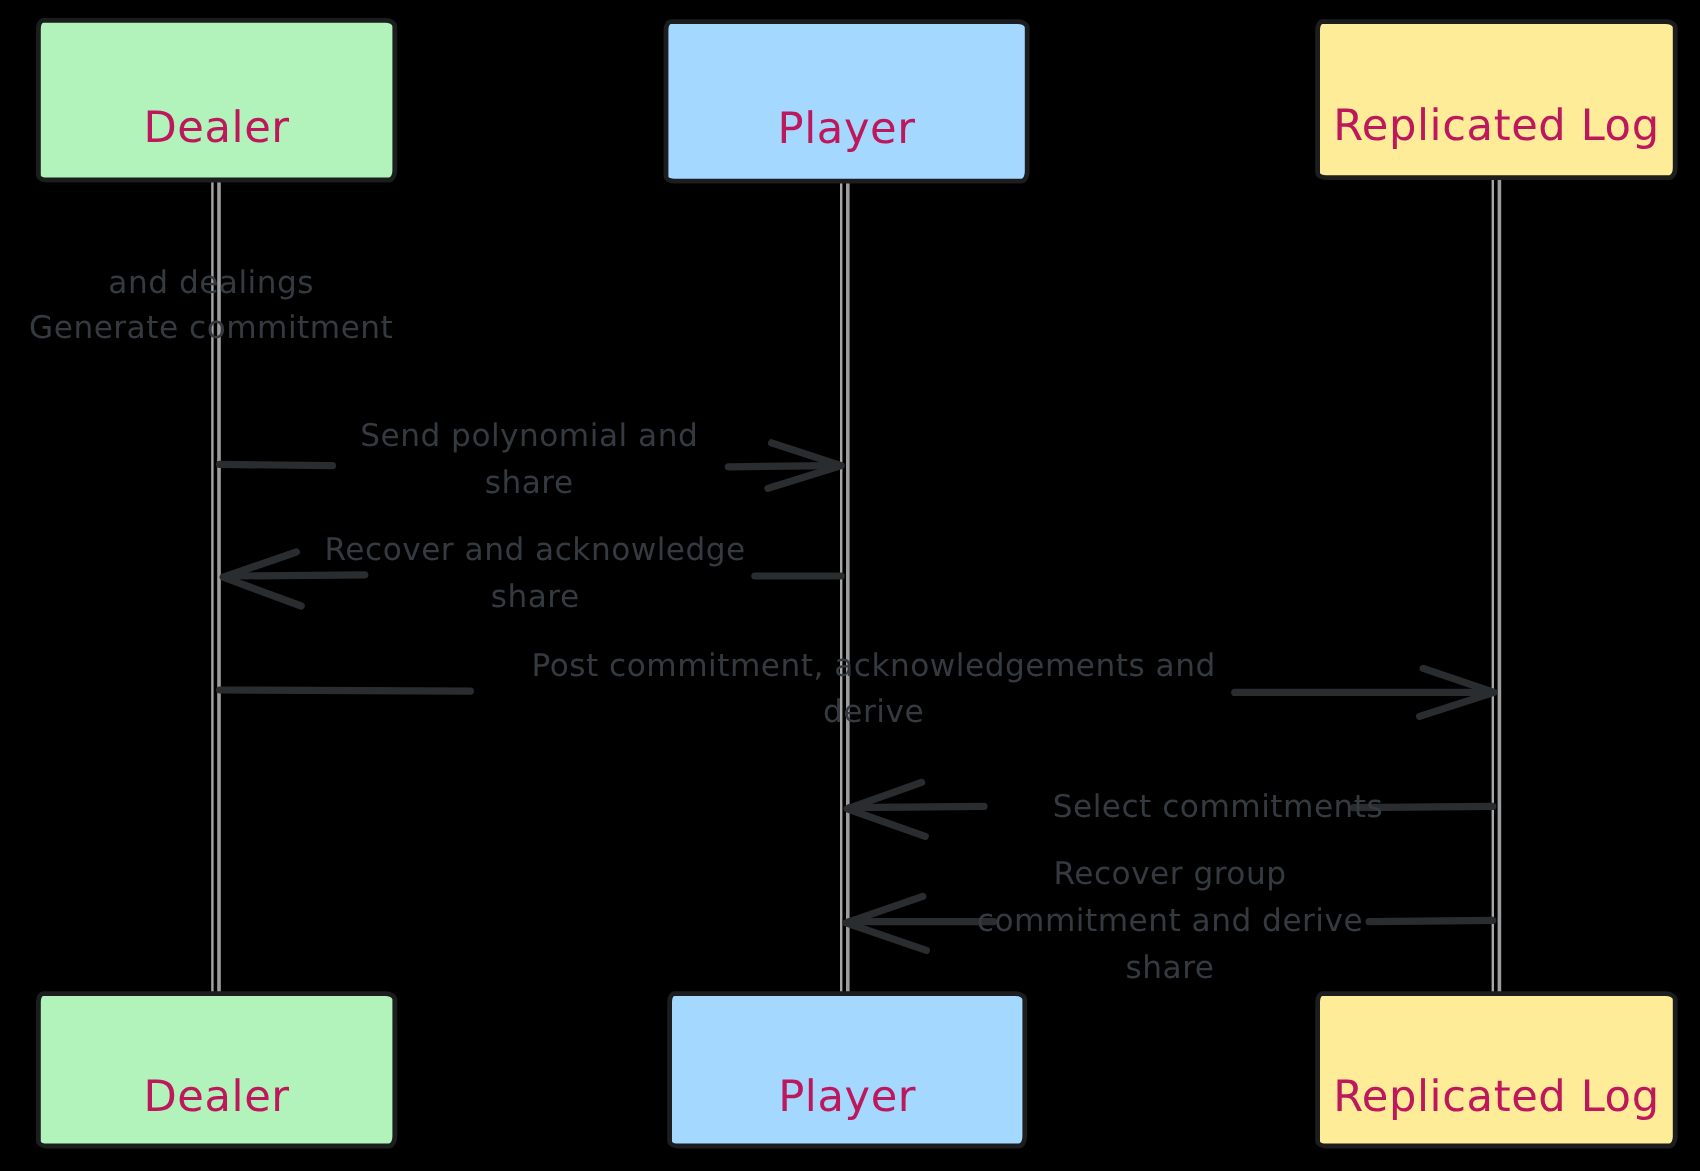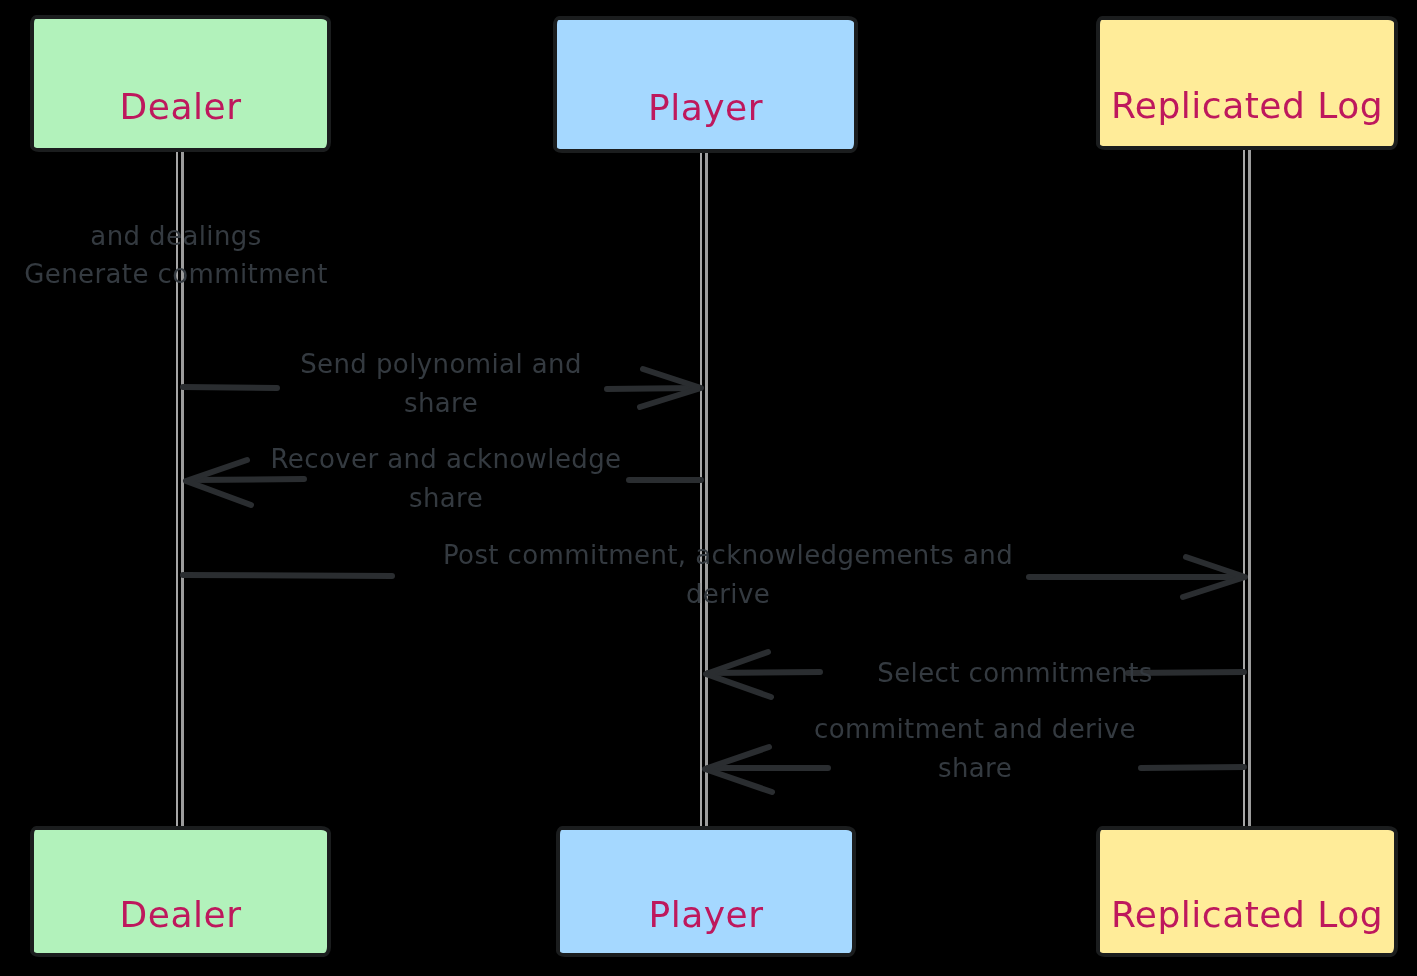--- a/index.html
+++ b/index.html
@@ -154,20 +154,21 @@
   <div class="msg" id="m-post">
     <span class="ln">Post commitment, acknowledgements and</span>
     <span class="ln">derive</span>
   </div>
 
   <div class="msg" id="m-select">
     <span class="ln">Select commitments</span>
   </div>
 
   <div class="msg" id="m-recover">
+    <span class="ln">Recover group</span>
     <span class="ln">commitment and derive</span>
     <span class="ln">share</span>
   </div>
 
   <div class="actor-box" id="b-dealer-top" style="background: rgb(178, 242, 187);">
     <span class="actor-label">Dealer</span>
   </div>
   <div class="actor-box" id="b-player-top" style="background: rgb(165, 216, 255);">
     <span class="actor-label">Player</span>
   </div>

